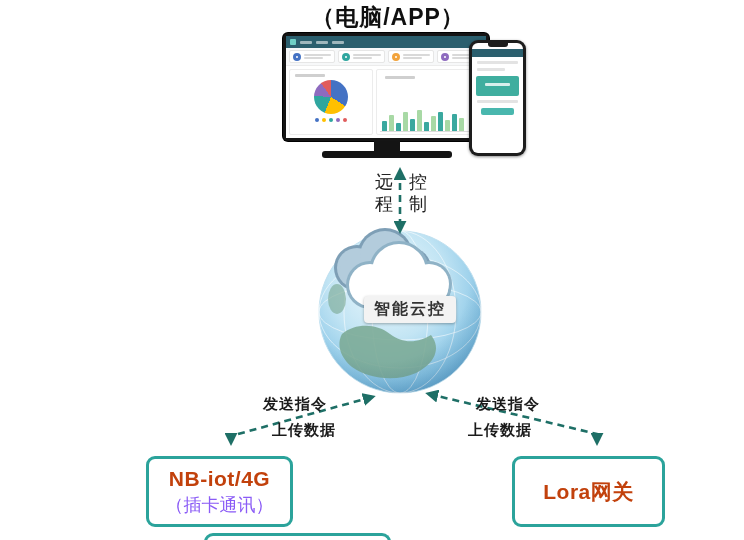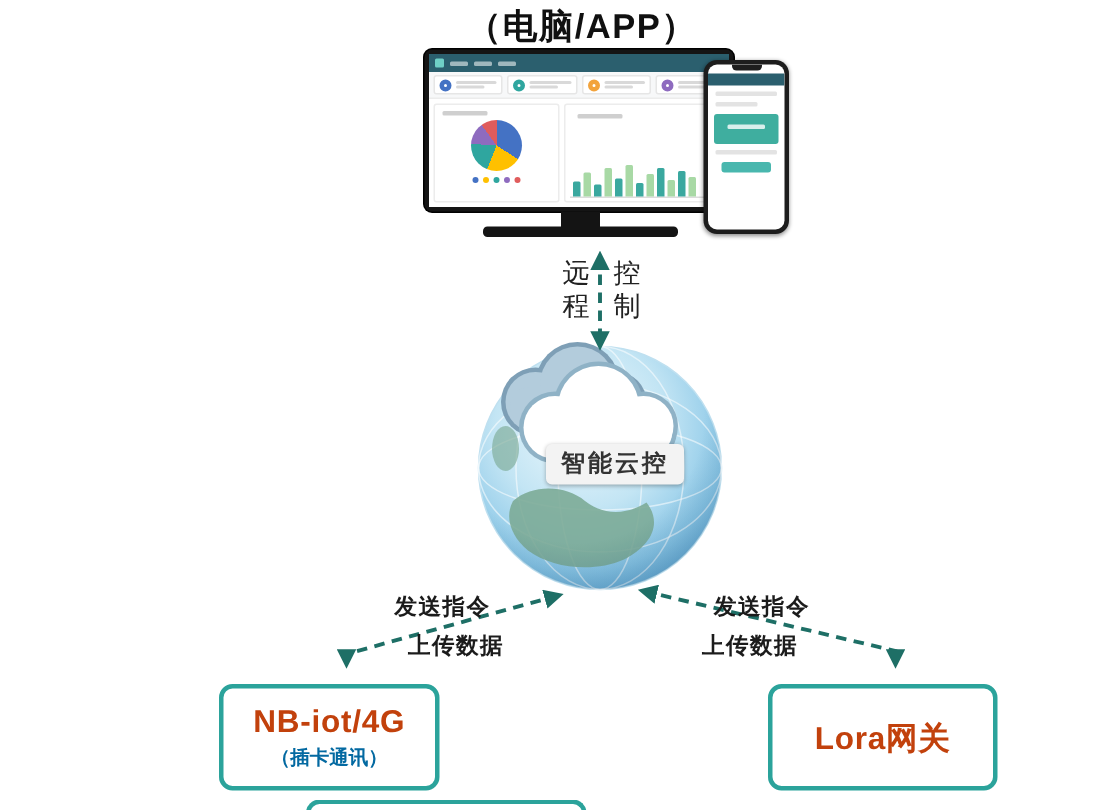--- a/index.html
+++ b/index.html
@@ -68,21 +68,21 @@
   .lbl-rc { left:476px; top:395px; }
   .lbl-ru { left:468px; top:421px; }
 
   
   .node { position:absolute; border:3px solid #2ba39b; border-radius:9px; background:#fff;
           text-align:center; z-index:2; box-sizing:border-box; display:flex; flex-direction:column;
           justify-content:center; gap:2px; }
   .node-left  { left:146px; top:456px; width:147px; height:71px; }
   .node-right { left:512px; top:456px; width:153px; height:71px; }
   .node-title { font-size:21px; font-weight:bold; color:#c2410c; letter-spacing:.5px; }
-  .node-sub   { font-size:13px; font-weight:bold; color:#0369a1; }
+  .node-sub   { font-size:18px; font-weight:normal; color:#8b5cf6; }
   .partial-node { position:absolute; left:204px; top:533px; width:187px; height:12px;
                   border:3px solid #2ba39b; border-bottom:none; border-radius:9px 9px 0 0;
                   background:#fff; z-index:2; box-sizing:border-box; }
 </style>
 </head>
 <body>
 
 <div class="canvas">
 
   <svg class="layer" width="744" height="540" viewBox="0 0 744 540">

